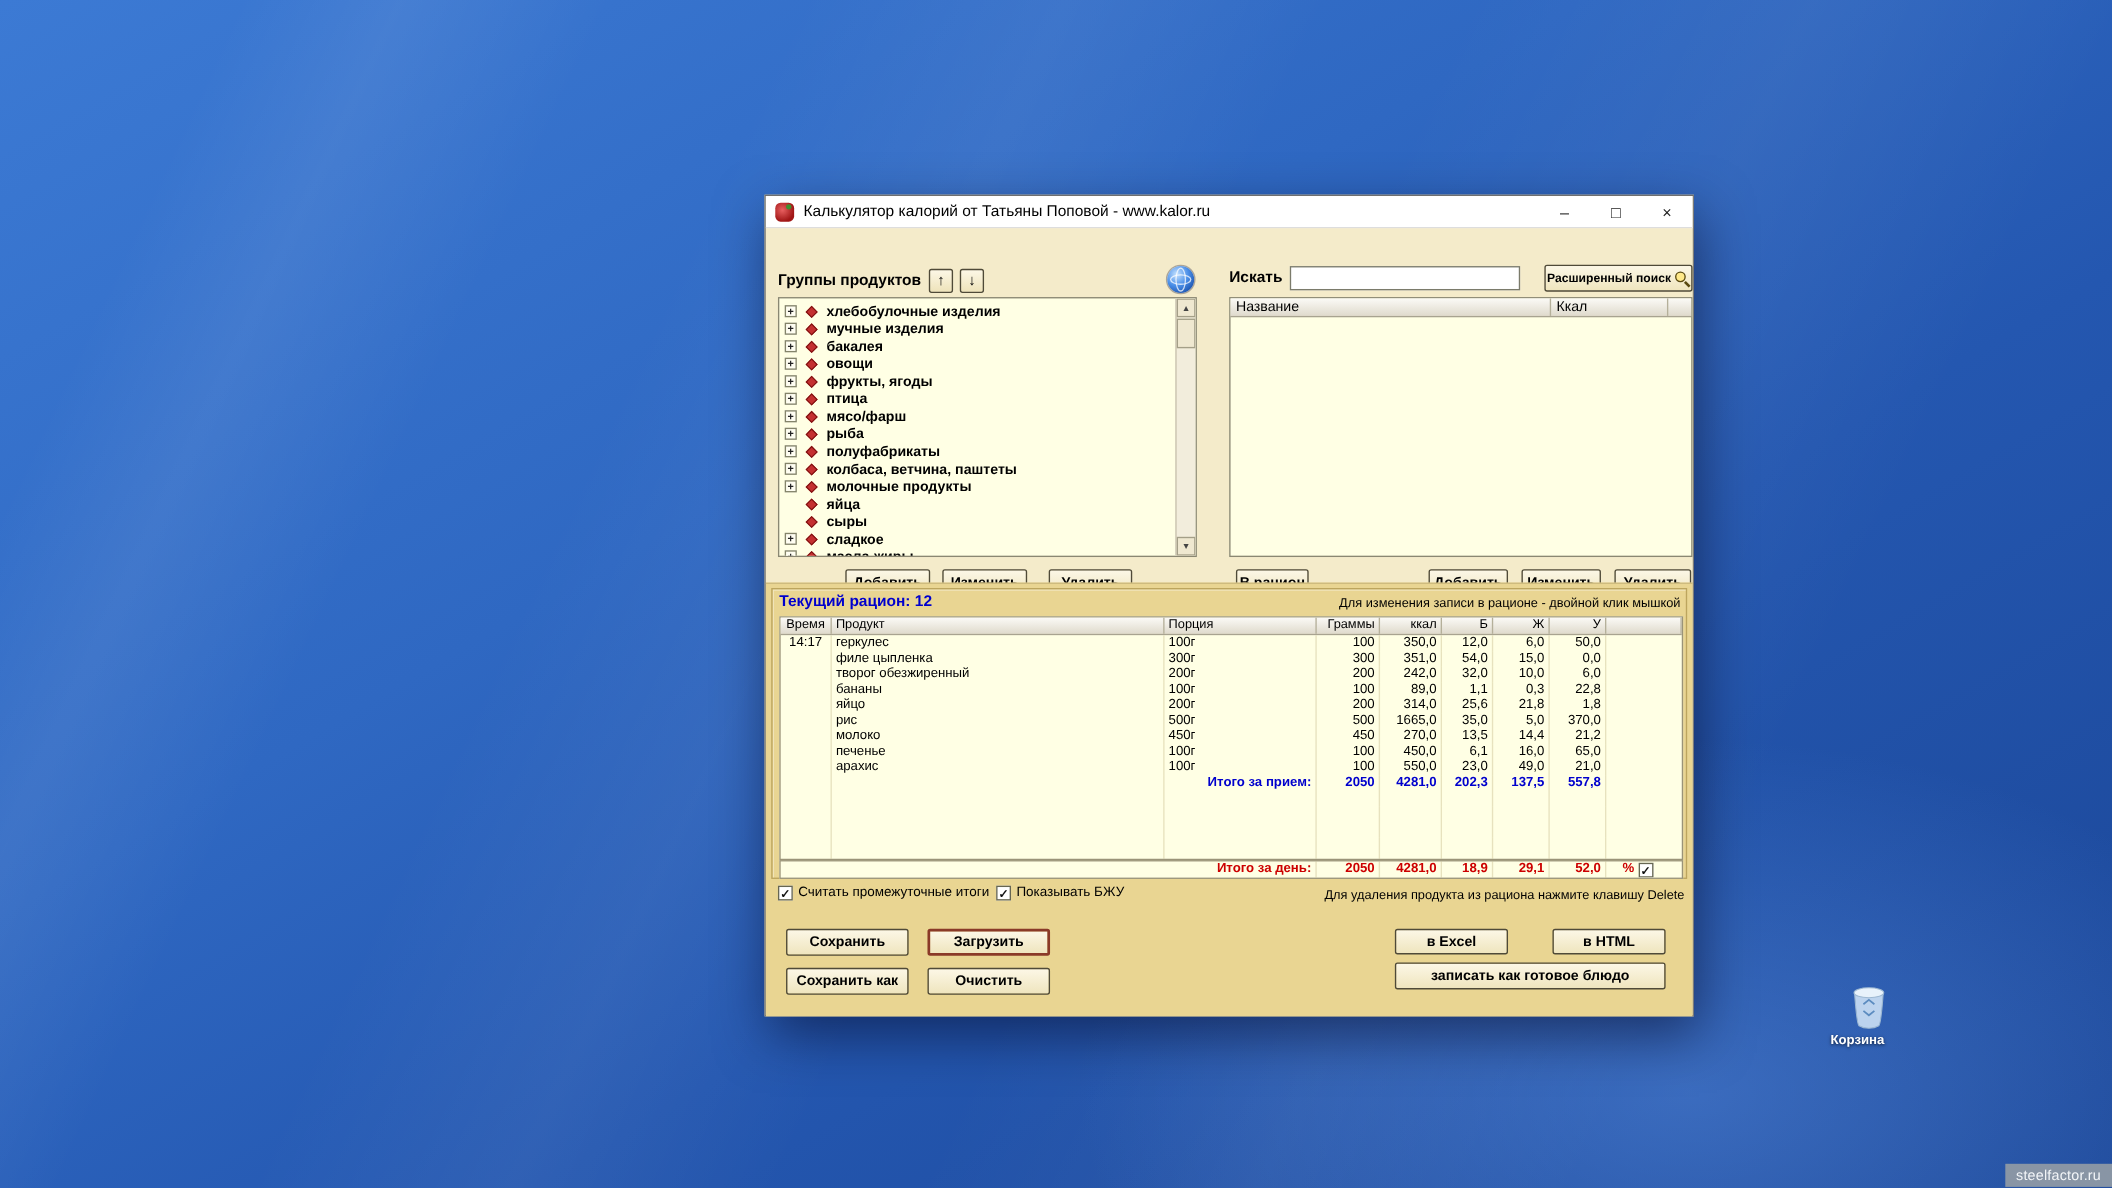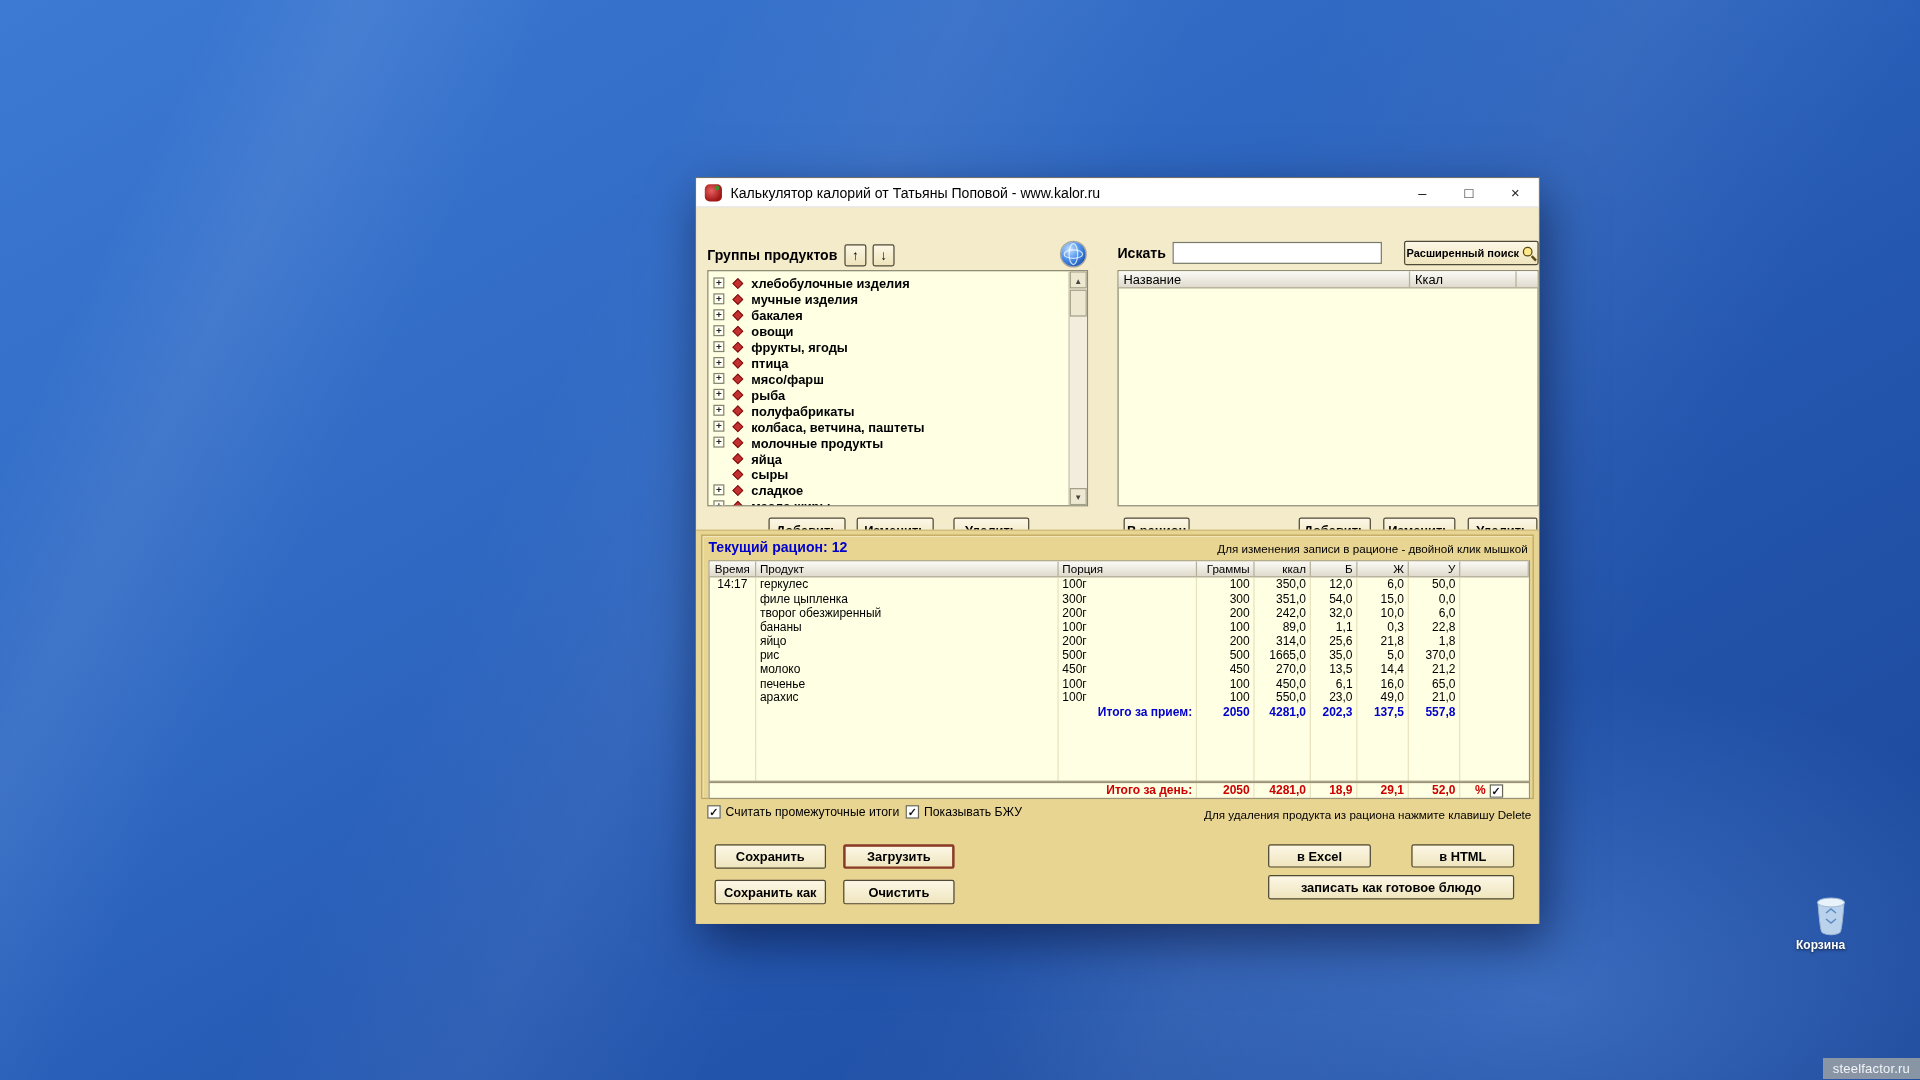--- a/index.html
+++ b/index.html
@@ -9,21 +9,21 @@
   
   .desktop { position:absolute; inset:0;
     background:
       radial-gradient(ellipse 900px 520px at 80% 92%, rgba(120,175,255,.32), transparent 62%),
       linear-gradient(115deg, transparent 9%, rgba(255,255,255,.07) 15%, transparent 23%),
       linear-gradient(115deg, transparent 30%, rgba(255,255,255,.055) 40%, transparent 50%),
       linear-gradient(115deg, transparent 55%, rgba(255,255,255,.05) 68%, transparent 80%),
       linear-gradient(150deg, #3c7ad4 0%, #2f68c2 38%, #2457b0 62%, #1b4697 100%);
   }
 
-  .recycle { position:absolute; left:1796px; top:896px; width:70px; text-align:center; }
+  .recycle { position:absolute; left:1664px; top:896px; width:70px; text-align:center; }
   .recycle .lbl { display:block; margin-top:2px; color:#fff; font-size:12px; text-shadow:0 1px 3px rgba(0,0,0,.7); }
 
   .watermark { position:absolute; right:0; bottom:1px; background:rgba(145,155,165,.92);
     color:#f2f5f8; font-size:13px; padding:3px 10px; letter-spacing:.2px; }
 
   
   .window { position:absolute; left:695px; top:177px; width:690px; height:610px;
     transform:scale(1.2245); transform-origin:0 0;
     background:#F4EBCA; border:1px solid #6f6f6f; box-shadow:4px 14px 38px rgba(0,0,25,.5);
     font-size:11px; color:#000; }

